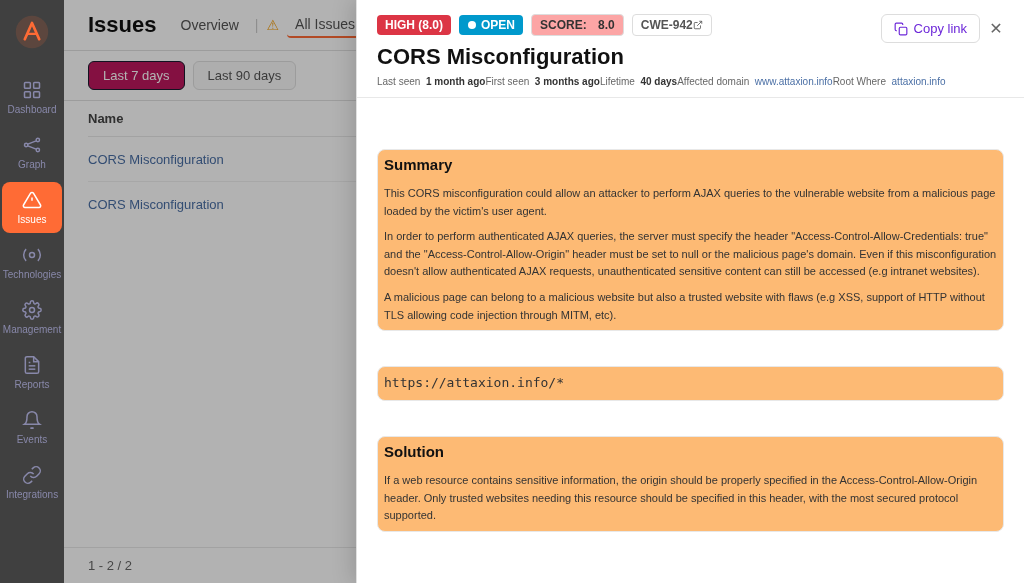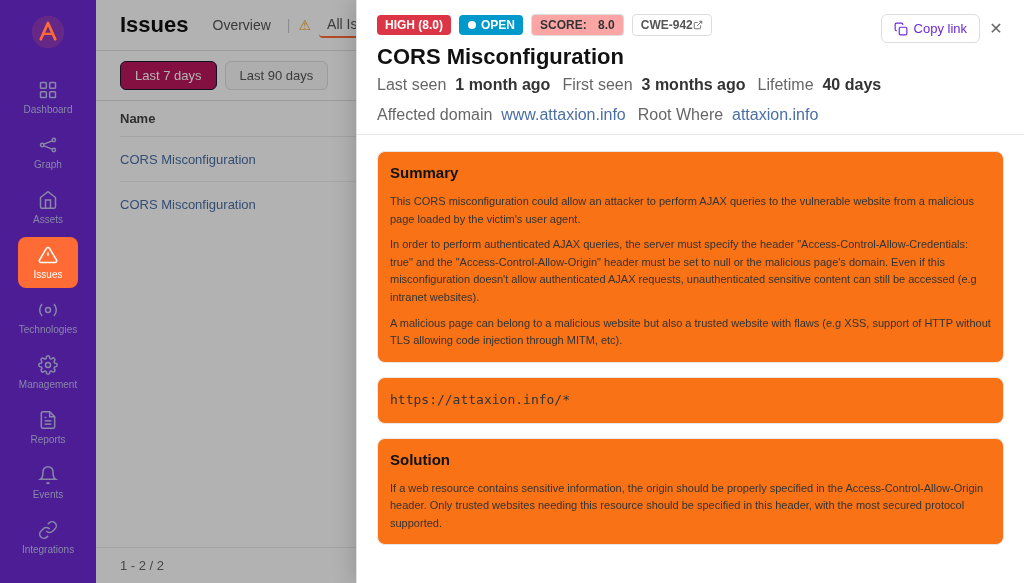--- a/index.html
+++ b/index.html
@@ -1,21 +1,21 @@
 <!DOCTYPE html>
 <html><head>
   <meta charset="utf-8">
   <style>
     * { box-sizing: border-box; margin: 0; padding: 0; }
     body { font-family: -apple-system, BlinkMacSystemFont, 'Segoe UI', sans-serif; background: #f0f0f0; display: flex; height: 583px; overflow: hidden; }
 
     
     .sidebar {
-      width: 96px;
-      background: #4c1d95;
+      width: 64px;
+      background: #404040;
       display: flex;
       flex-direction: column;
       align-items: center;
       padding: 12px 0;
       gap: 4px;
       flex-shrink: 0;
       height: 583px;
     }
     .sidebar-logo {
       width: 40px;
@@ -214,24 +214,23 @@
     .badge-open { background: #0099cc; color: #fff; }
     .badge-score { background: #fca5a5; color: #333; border: 1px solid #ddd; font-weight: 600; }
     .badge-cwe { background: #fff; color: #555; border: 1px solid #ddd; display: flex; align-items: center; gap: 0; }
     .panel-title {
       font-size: 22px;
       font-weight: 700;
       color: #111;
       margin-bottom: 6px;
     }
     .panel-meta {
-      font-size: 16px;
+      font-size: 10px;
       color: #666;
       display: flex;
-      gap: 12px;
       flex-wrap: wrap;
     }
     .panel-meta span { white-space: nowrap; }
     .panel-meta a { color: #4a6fa5; text-decoration: none; }
     .meta-bold { font-weight: 600; color: #333; }
 
     .panel-actions {
       position: absolute;
       top: 14px;
       right: 44px;
@@ -264,25 +263,26 @@
       color: #666;
       font-size: 16px;
       background: none;
       border: none;
     }
 
     .panel-content {
       padding: 16px 20px;
     }
     .panel-section {
-      background: #f97316;
+      background: #fdba74;
       border: 1px solid #e8e8e8;
       border-radius: 8px;
-      padding: 12px;
+      padding: 6px;
       margin-bottom: 14px;
+      margin-top: 35px;
     }
     .panel-section h3 {
       font-size: 15px;
       font-weight: 700;
       color: #111;
       margin-bottom: 12px;
     }
     .panel-section p {
       font-size: 11px;
       color: #333;
@@ -322,27 +322,20 @@
     <svg viewBox="0 0 24 24" fill="none" stroke="currentColor" stroke-width="1.8">
       <circle cx="5" cy="12" r="2"></circle>
         <circle cx="19" cy="6" r="2"></circle>
         <circle cx="19" cy="18" r="2"></circle>
       <line x1="7" y1="11" x2="17" y2="7"></line>
         <line x1="7" y1="13" x2="17" y2="17"></line>
     </svg>
     <span>Graph</span>
   </div>
 
-  <div class="sidebar-item">
-    <svg viewBox="0 0 24 24" fill="none" stroke="currentColor" stroke-width="1.8">
-      <path d="M3 9l9-7 9 7v11a2 2 0 01-2 2H5a2 2 0 01-2-2z"></path>
-      <polyline points="9,22 9,12 15,12 15,22"></polyline>
-    </svg>
-    <span>Assets</span>
-  </div>
 
   <div class="sidebar-item active">
     <svg viewBox="0 0 24 24" fill="none" stroke="currentColor" stroke-width="1.8">
       <path d="M10.29 3.86L1.82 18a2 2 0 001.71 3h16.94a2 2 0 001.71-3L13.71 3.86a2 2 0 00-3.42 0z"></path>
       <line x1="12" y1="9" x2="12" y2="13"></line>
         <line x1="12" y1="17" x2="12.01" y2="17"></line>
     </svg>
     <span>Issues</span>
   </div>
 

